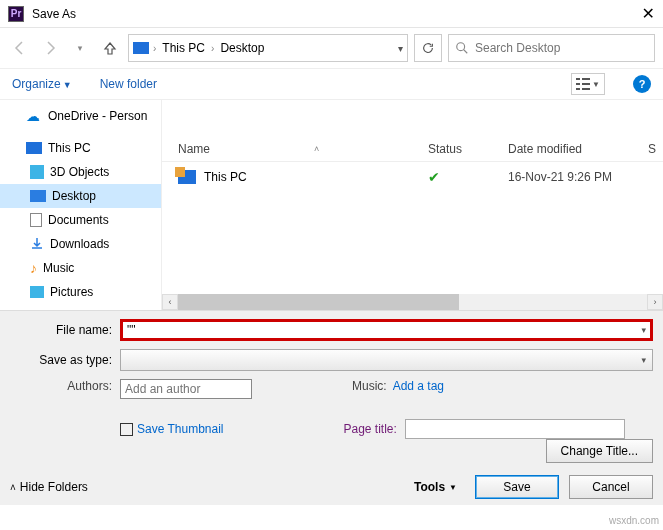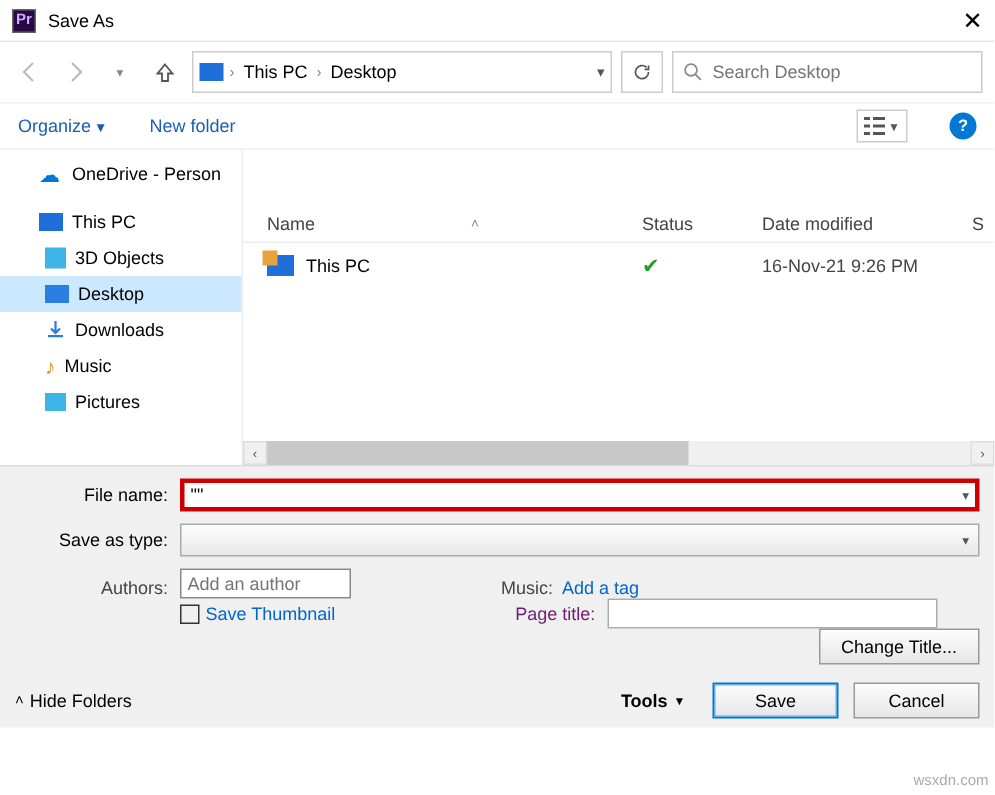--- a/index.html
+++ b/index.html
@@ -66,23 +66,23 @@
 .hscroll .track { flex:1; height:16px; background:#f0f0f0; }
 .hscroll .thumb { width:60%; height:100%; background:#c8c8c8; }
 
 .lower { background: #f0f0f0; border-top: 1px solid #ddd; padding: 8px 10px 6px 10px; }
 .form-row { display: flex; align-items: center; margin-bottom: 8px; }
 .form-row .label { width: 110px; text-align: right; padding-right: 8px; }
 .filename-wrap { flex: 1; height: 22px; border: 3px solid #c00; background: #fff; display: flex; align-items: center; padding: 0 4px; position: relative; }
 .filename-wrap input { border: none; outline: none; flex: 1; font-family: inherit; }
 .type-wrap { flex: 1; height: 22px; border: 1px solid #aaa; background: linear-gradient(#fdfdfd,#e8e8e8); display:flex; align-items:center; }
 .type-wrap .drop { margin-left:auto; padding:0 6px; font-size:9px; color:#555; }
-.meta-row { display: flex; align-items: flex-end; margin-bottom: 0; }
+.meta-row { display: flex; align-items: flex-start; margin-bottom: 20px; }
 .meta-row .mlabel { width: 110px; text-align: right; padding-right: 8px; color:#444; }
-.meta-row .minput { width: 114px; height: 20px; border: 1px solid #888; padding: 0 4px; color:#666; }
+.meta-row .minput { width: 132px; height: 20px; border: 1px solid #888; padding: 0 4px; color:#666; }
 .meta-row .taglabel { margin-left: 100px; color:#444; }
 .meta-row .taglink { color: #0066cc; margin-left: 6px; cursor:pointer; }
 .check-row { display:flex; align-items:center; }
 .check-row .spacer { width: 110px; }
 .check-row .chk { width:13px; height:13px; border:1px solid #333; margin-right:4px; display:inline-block; }
 .check-row .chklabel { color:#0066cc; }
 .check-row .ptlabel { margin-left: 120px; color:#701a75; }
 .check-row .ptinput { margin-left: 8px; width: 220px; height: 20px; border:1px solid #aaa; background:#fff; }
 .btn-row { display:flex; justify-content:flex-end; padding-right: 0px; margin-bottom: 6px; }
 .btn { height: 24px; padding: 0 14px; border: 1px solid #999; background: linear-gradient(#fdfdfd,#e6e6e6); display:flex; align-items:center; cursor:pointer; }
@@ -181,20 +181,24 @@
     </div>
     <div class="node indent">
       <span class="ic-3d"></span>
         <span>3D Objects</span>
     </div>
     <div class="node indent sel">
       <span class="ficon ic-desk"></span>
         <span>Desktop</span>
     </div>
     <div class="node indent">
+      <span class="ic-doc"></span>
+        <span>Documents</span>
+    </div>
+    <div class="node indent">
       <svg width="14" height="14" viewBox="0 0 14 14">
           <path d="M7 1 L7 8 M4 6 L7 9 L10 6 M2 11 L12 11" stroke="#2a7de1" stroke-width="1.5" fill="none"></path>
         </svg>
       <span>Downloads</span>
     </div>
     <div class="node indent">
       <span class="ic-music">♪</span>
         <span>Music</span>
     </div>
     <div class="node indent">

